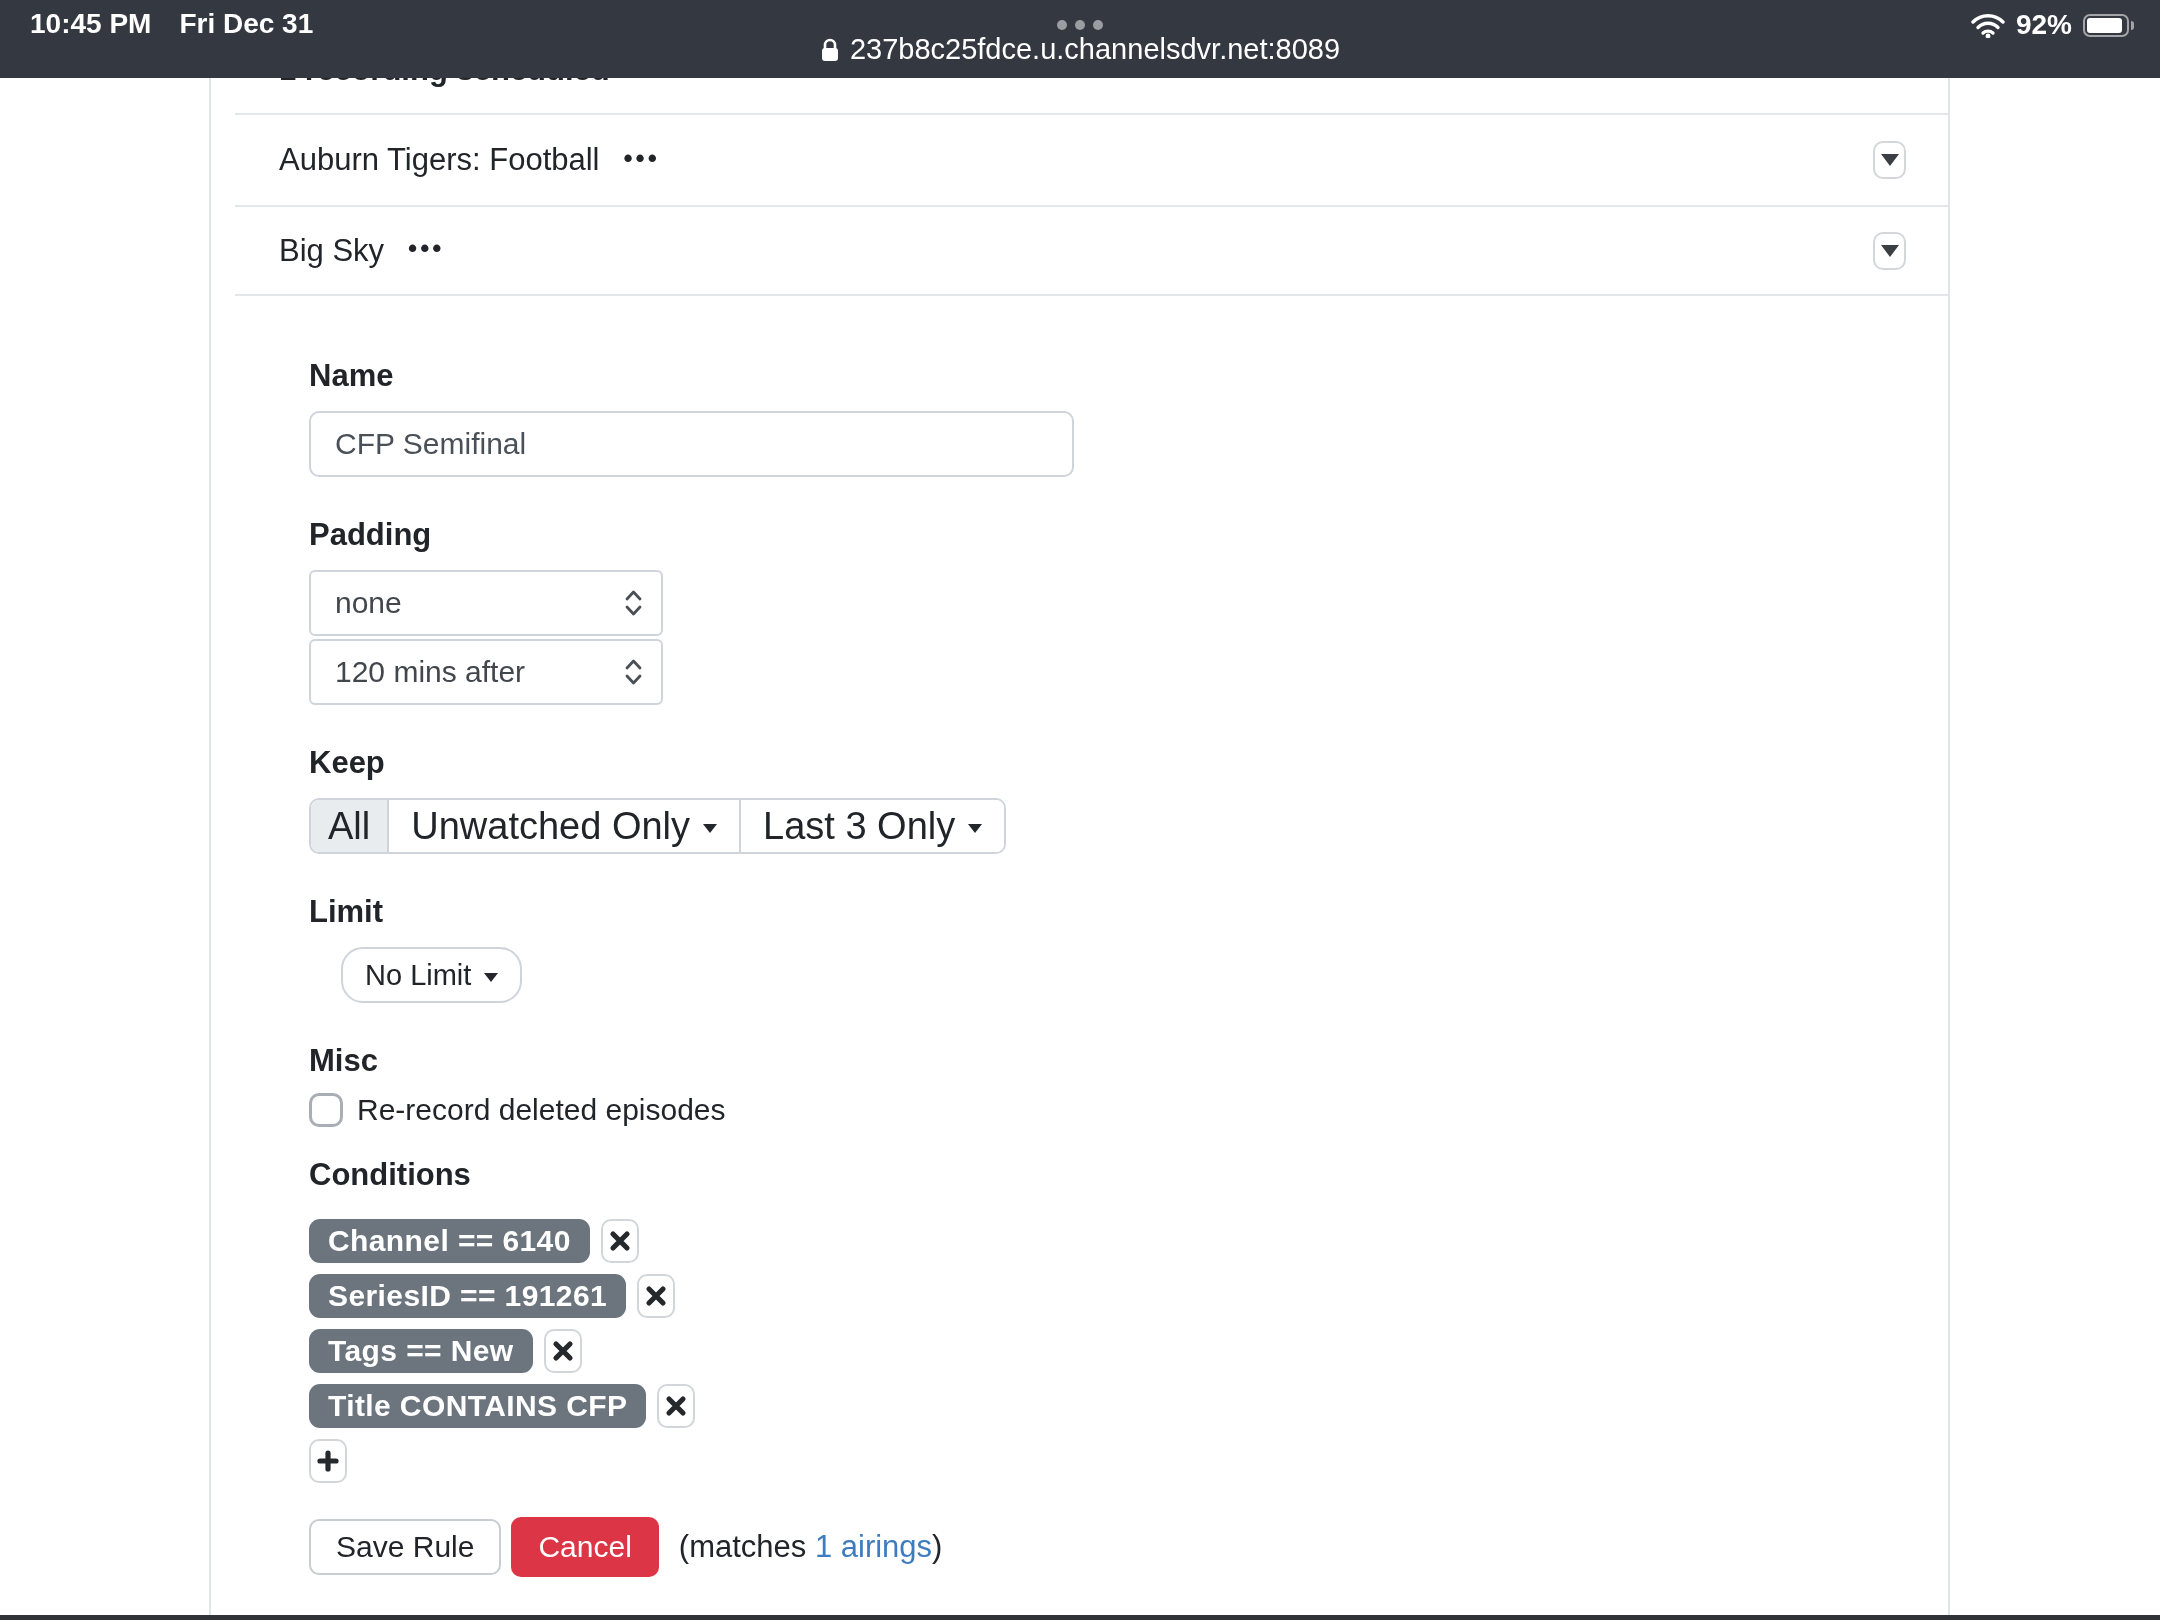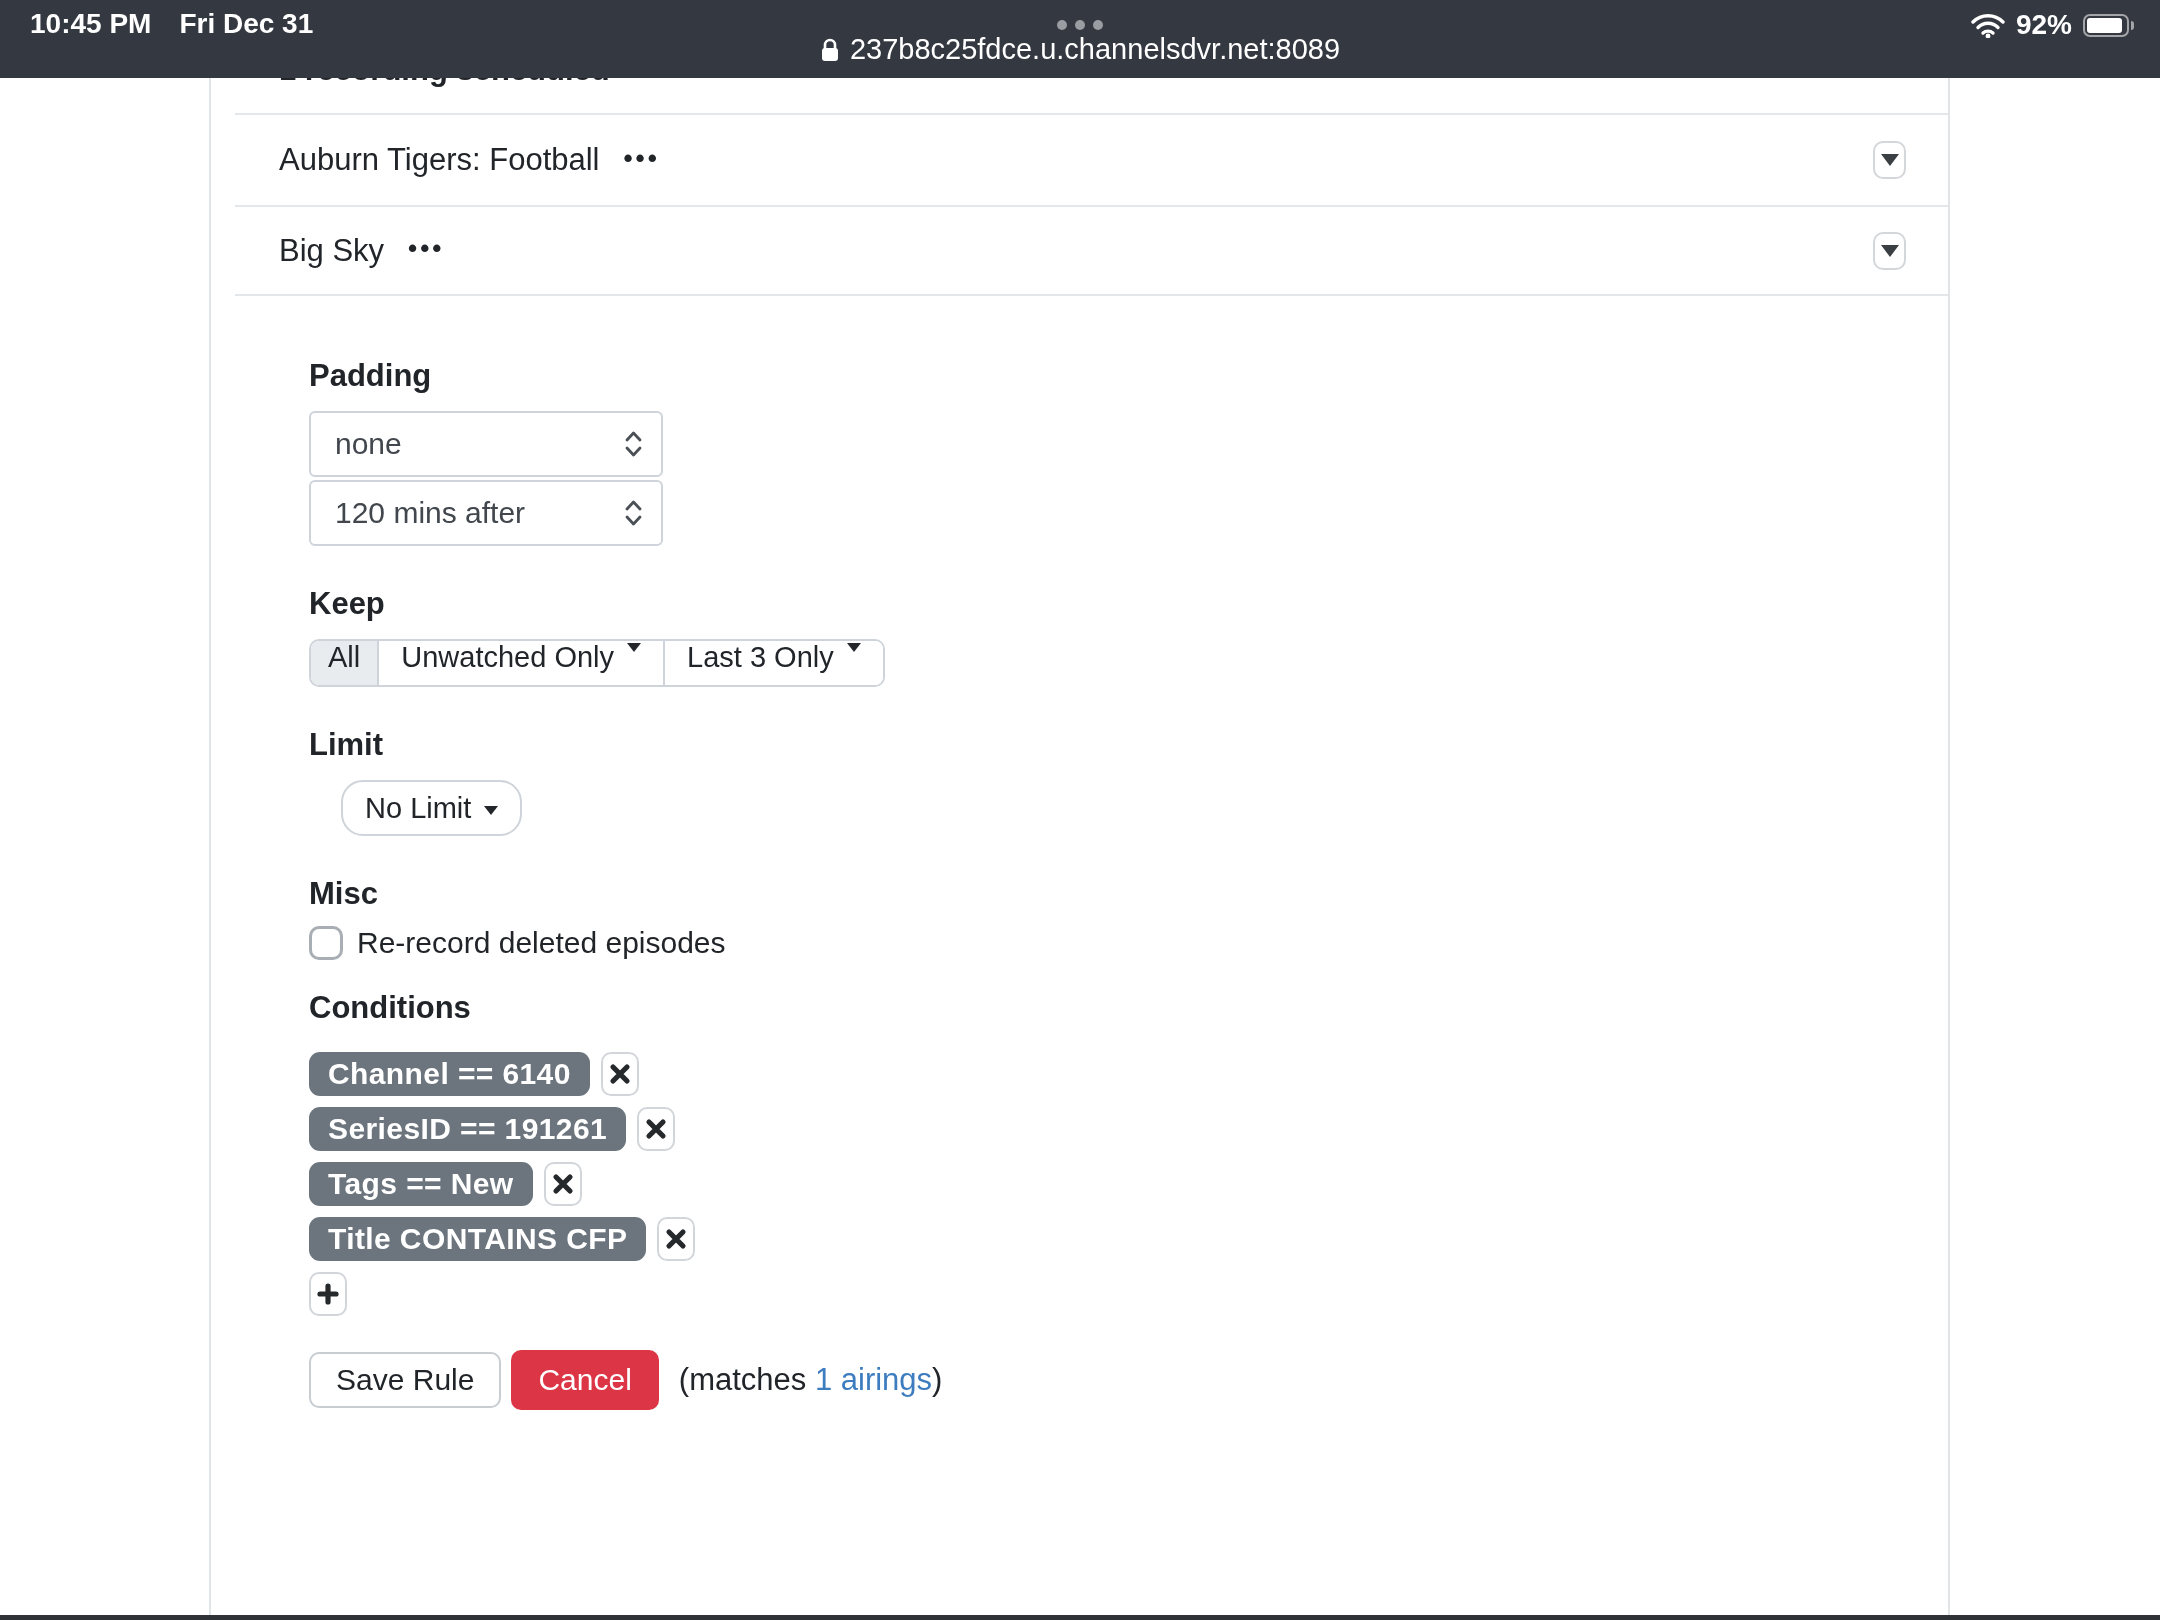--- a/index.html
+++ b/index.html
@@ -35,21 +35,21 @@
   .form { padding:62px 0 0 74px; }
   .flabel { font-size:31px; font-weight:700; margin-bottom:17px; color:#212529; }
   .section { margin-bottom:40px; }
   .text-input { display:block; width:765px; height:66px; border:2px solid #ced4da; border-radius:10px;
     font-size:30px; color:#495057; padding:0 24px; background:#fff; font-family:inherit; }
   .select { width:354px; height:66px; border:2px solid #ced4da; border-radius:6px; background:#fff;
     display:flex; align-items:center; justify-content:space-between; padding:0 16px 0 24px; font-size:30px; color:#41474d; cursor:pointer; }
   .select + .select { margin-top:3px; }
 
   .btn-group { display:inline-flex; border:2px solid #ced4da; border-radius:10px; overflow:hidden; background:#fff; }
-  .seg { display:flex; height:44px; padding:0 22px; font-size:29px; color:#212529; background:#fff; border-left:2px solid #ced4da; cursor:pointer; }
+  .seg { display:flex; align-items:center; height:52px; padding:0 22px; font-size:38px; color:#212529; background:#fff; border-left:2px solid #ced4da; cursor:pointer; }
   .seg:first-child { border-left:none; background:#e9ecef; padding:0 17px; }
   .caret-sm { width:0; height:0; border-left:7px solid transparent; border-right:7px solid transparent; border-top:9px solid #23272b; margin-left:13px; position:relative; top:2px; }
 
   .dropdown-btn { display:inline-flex; align-items:center; height:56px; padding:0 22px; border:2px solid #ced4da; border-radius:22px; background:#fff; font-size:29px; color:#212529; cursor:pointer;margin-left:32px; }
 
   .check-row { display:flex; align-items:center; gap:14px; font-size:30px; }
   .checkbox { width:34px; height:34px; border:3px solid #a8aeb4; border-radius:10px; background:#fff; cursor:pointer; flex:0 0 auto; }
 
   .cond-row { display:flex; align-items:center; gap:11px; margin-bottom:11px; }
   .badge { background:#6c757d; color:#fff; font-weight:700; font-size:30px; height:44px; display:flex; align-items:center; padding:0 19px; border-radius:11px; letter-spacing:.4px; }
@@ -119,20 +119,24 @@
     <div class="rule-row second">
       <span class="row-title">Big Sky</span>
       <span class="row-dots">•••</span>
       <button class="collapse-btn">
         <span class="caret-down"></span>
       </button>
     </div>
 
     <div class="form">
 
+      <div class="section">
+        <div class="flabel">Name</div>
+        <input class="text-input" type="text" value="CFP Semifinal" style="">
+      </div>
 
       <div class="section">
         <div class="flabel">Padding</div>
         <div class="select">
           <span>none</span>
           <svg width="23" height="32" viewBox="0 0 23 32">
             <polyline points="5,12 11.5,5 18,12" fill="none" stroke="#4a5056" stroke-width="2.8" stroke-linecap="round" stroke-linejoin="round"></polyline>
             <polyline points="5,20 11.5,27 18,20" fill="none" stroke="#4a5056" stroke-width="2.8" stroke-linecap="round" stroke-linejoin="round"></polyline>
           </svg>
         </div>

